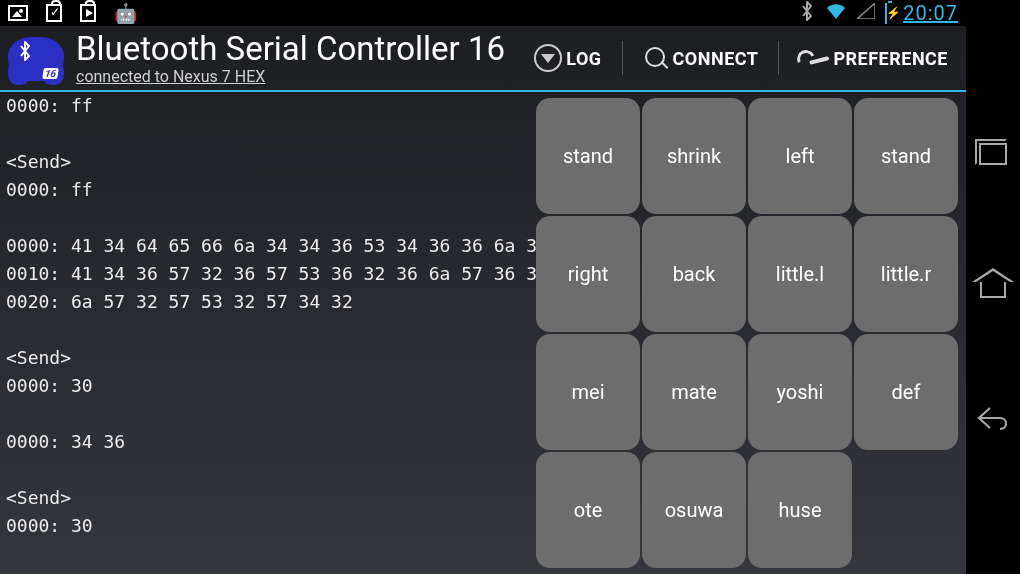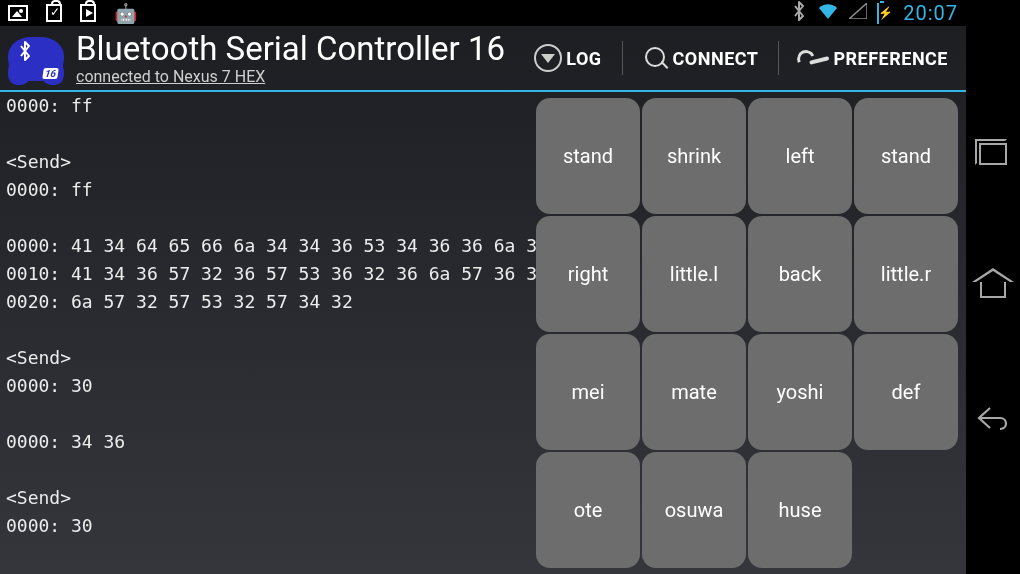--- a/index.html
+++ b/index.html
@@ -22,21 +22,21 @@
   height: 26px;
   display: flex;
   align-items: center;
   background: #000;
   padding: 0 8px;
   font-size: 16px;
 }
 .statusbar .left-icons { display: flex; gap: 18px; align-items: center; color: #fff; }
 .statusbar .spacer { flex: 1; }
 .statusbar .right-icons { display: flex; gap: 10px; align-items: center; }
-.status-time { color: #33b5e5; font-size: 20px; letter-spacing: 1px; margin-left: 14px; }
+.status-time { color: #33b5e5; font-size: 20px; letter-spacing: 1px; margin-left: 6px; text-decoration: underline; }
 .wifi-icon { color: #33b5e5; }
 .cell-icon { color: #555; }
 .bt-status { color: #a9a9a9; }
 .battery-icon { color: #33b5e5; }
 
 
 .actionbar {
   height: 66px;
   display: flex;
   align-items: center;
@@ -290,22 +290,22 @@
 
 0000: 57 33 32 44 36 57 34 44 36 34 48 57 44 36 32 44
 0010: 57 41 34 36 41 43 34 39 57 34 39 64 65 66 34
 </div>
     <div class="pad" id="pad-area">
         <div class="pad-btn">stand</div>
         <div class="pad-btn">shrink</div>
         <div class="pad-btn">left</div>
         <div class="pad-btn">stand</div>
         <div class="pad-btn">right</div>
+        <div class="pad-btn">back</div>
         <div class="pad-btn">little.l</div>
-        <div class="pad-btn">back</div>
         <div class="pad-btn">little.r</div>
         <div class="pad-btn">mei</div>
         <div class="pad-btn">mate</div>
         <div class="pad-btn">yoshi</div>
         <div class="pad-btn">def</div>
         <div class="pad-btn">ote</div>
         <div class="pad-btn">osuwa</div>
         <div class="pad-btn">huse</div>
       </div>
   </div>

